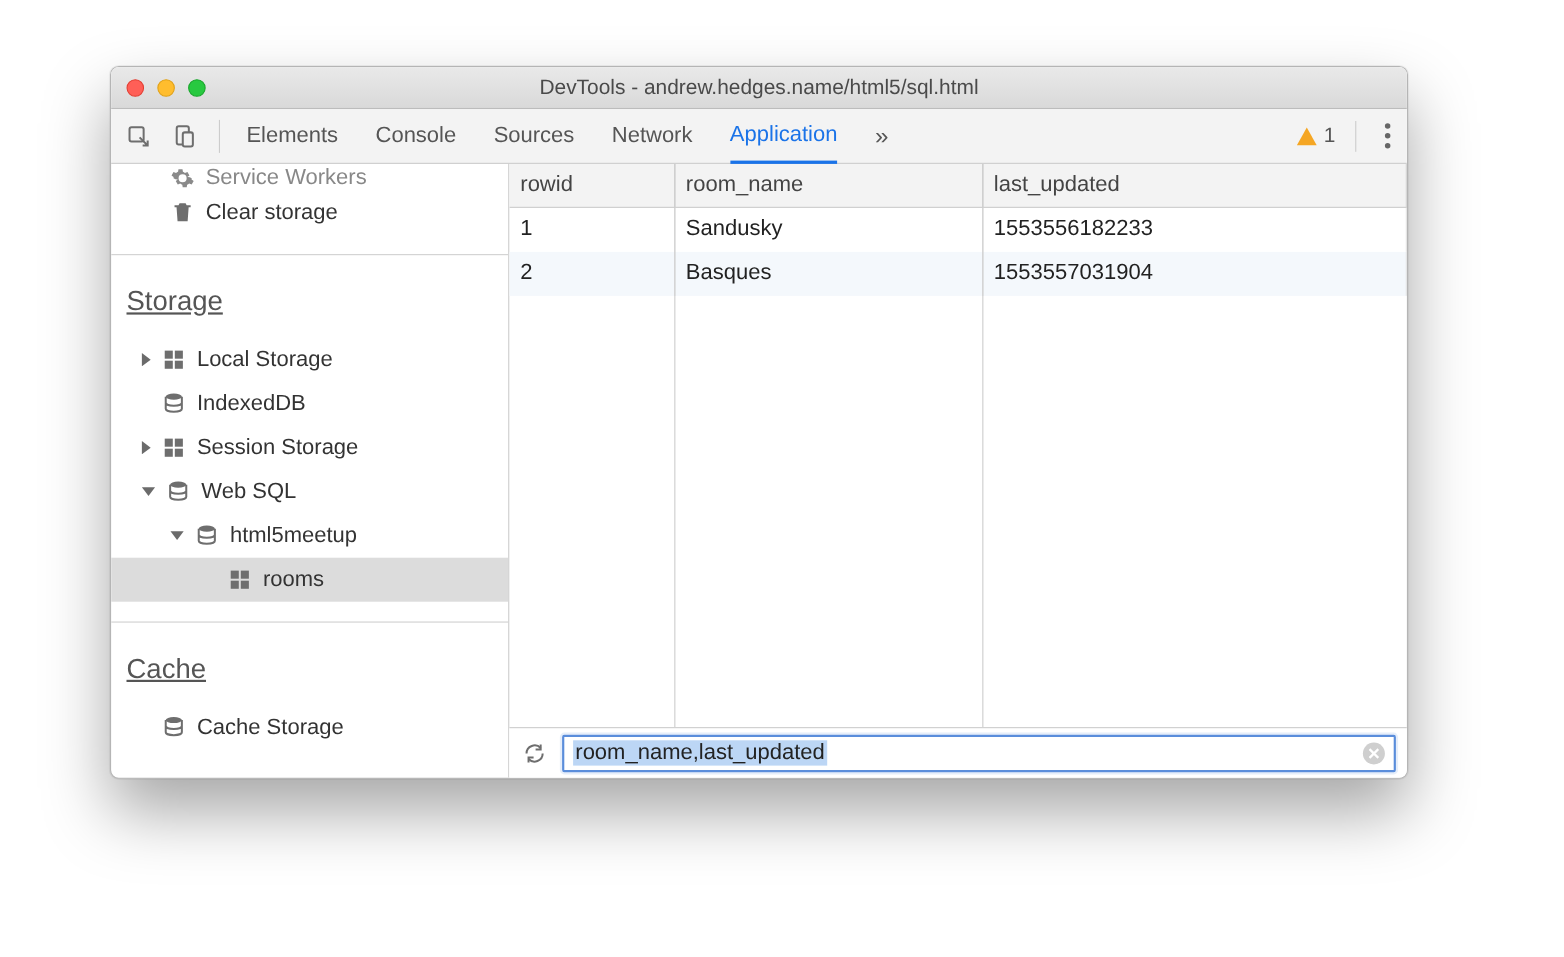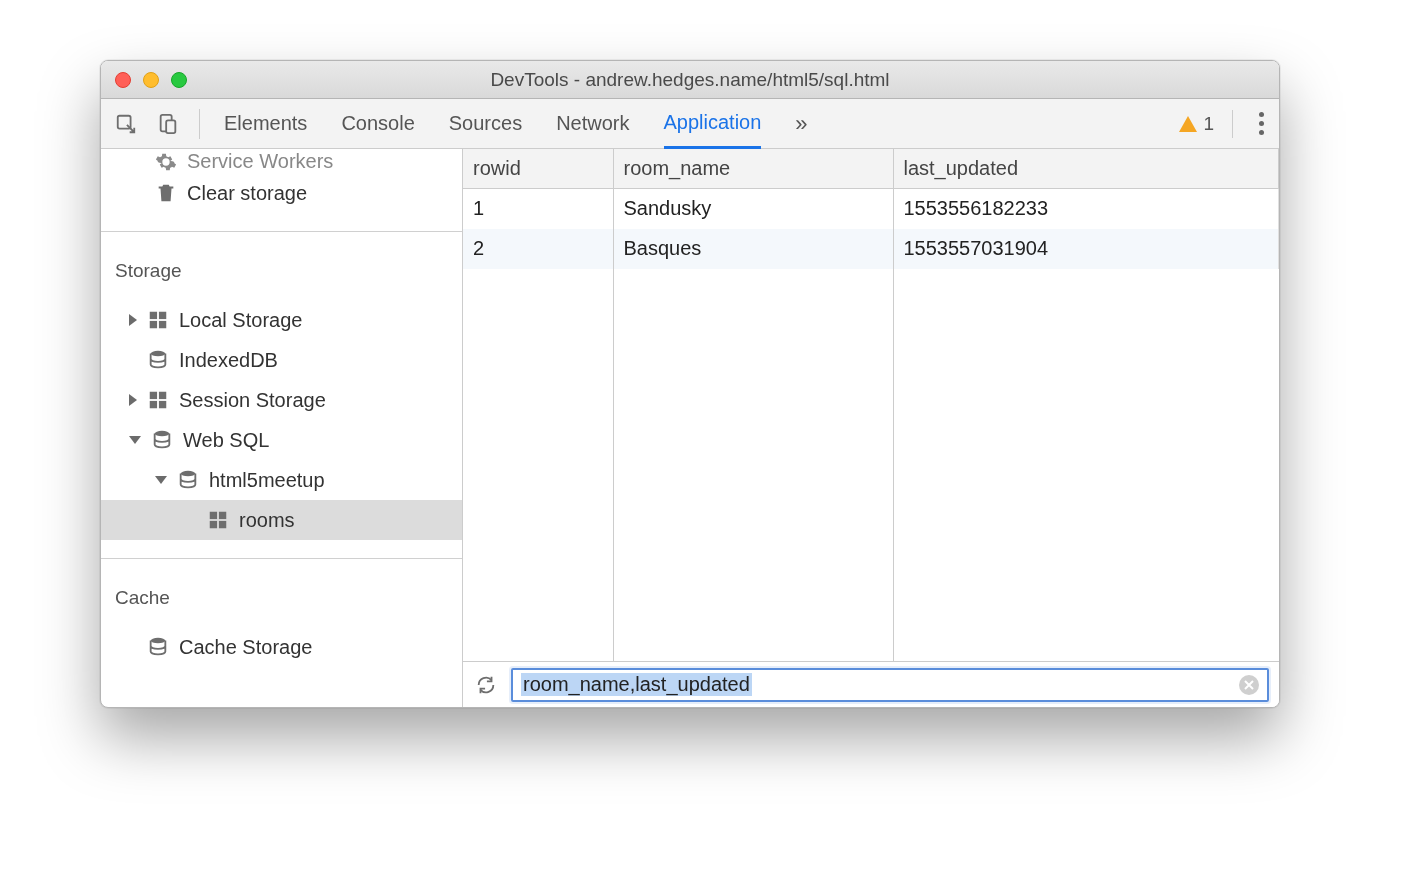--- a/index.html
+++ b/index.html
@@ -119,21 +119,22 @@
     display:flex;
     flex-direction:column;
     overflow:hidden;
     font-size:20px;
     color:#333;
     gap:12px;
   }
   .section-heading {
     padding: 10px 14px 6px 14px;
     color:#555;
-    font-size:19px;
+    font-size:25px;
+    text-decoration:underline;
   }
   .tree {
     list-style:none;
   }
   .tree li {
     display:flex;
     align-items:center;
     height:40px;
     padding-left: 14px;
     gap:10px;

